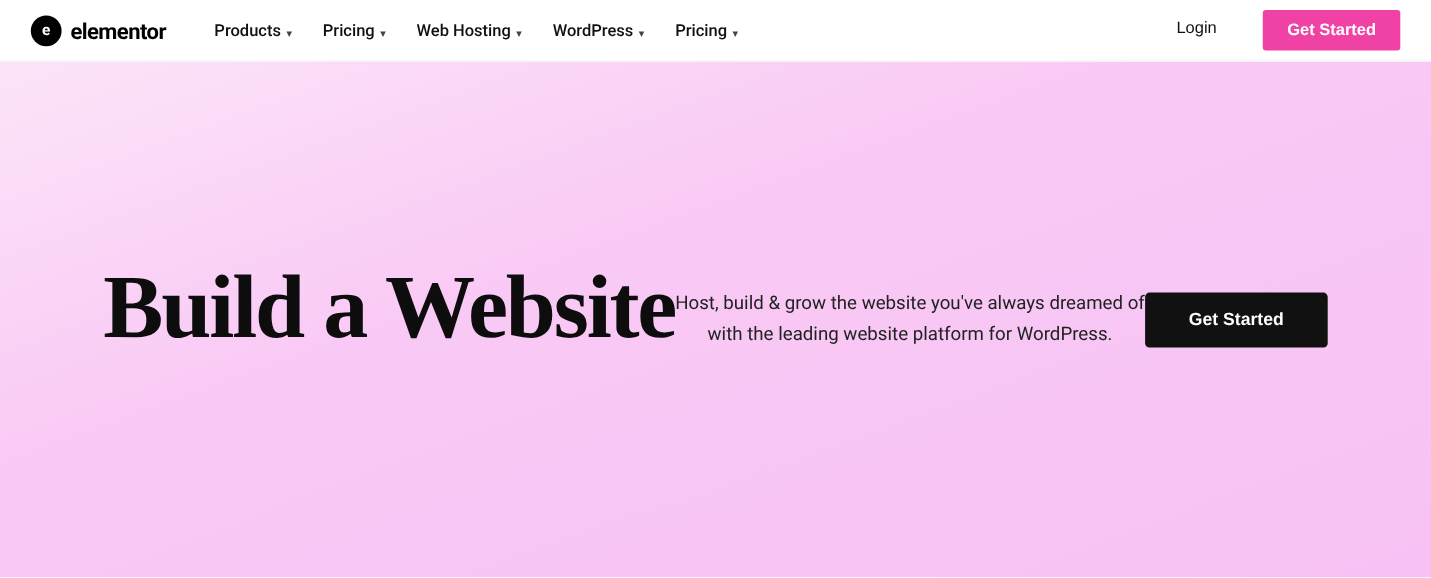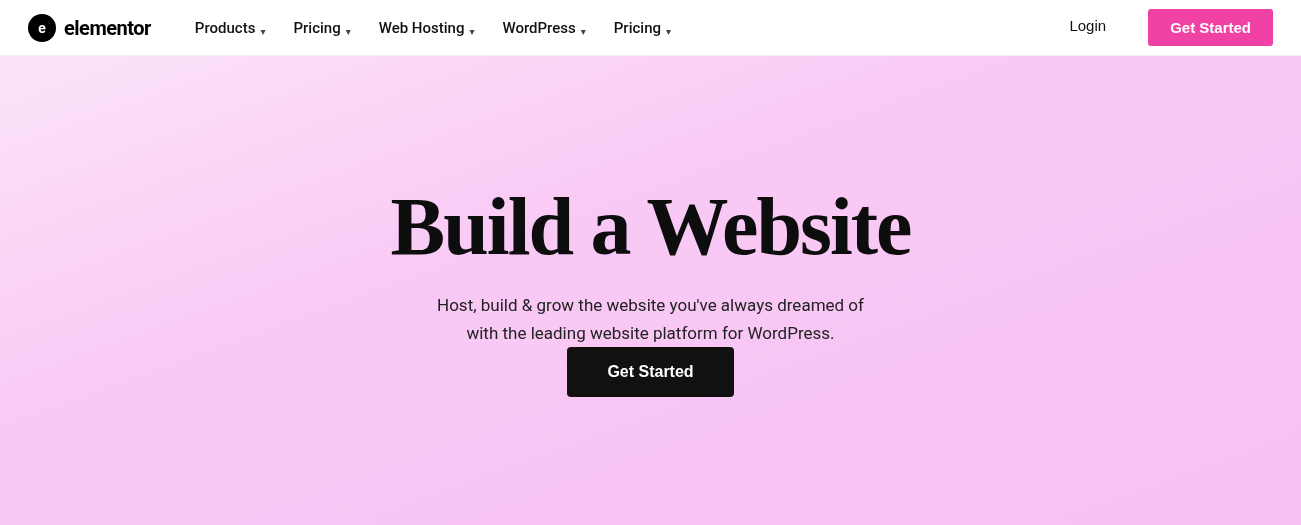--- a/index.html
+++ b/index.html
@@ -113,21 +113,21 @@
       padding: 10px 22px;
       border-radius: 3px;
       white-space: nowrap;
     }
 
     
     .hero {
       background: linear-gradient(160deg, #fce4f8 0%, #f9c9f5 40%, #f7c2f3 100%);
       height: calc(525px - 56px);
       display: flex;
-      flex-direction: column;
+      flex-direction: row;
       align-items: center;
       justify-content: center;
       text-align: center;
       padding: 20px;
     }
 
     .hero-title {
       font-size: 82px;
       font-weight: 900;
       color: #0d0d0d;

